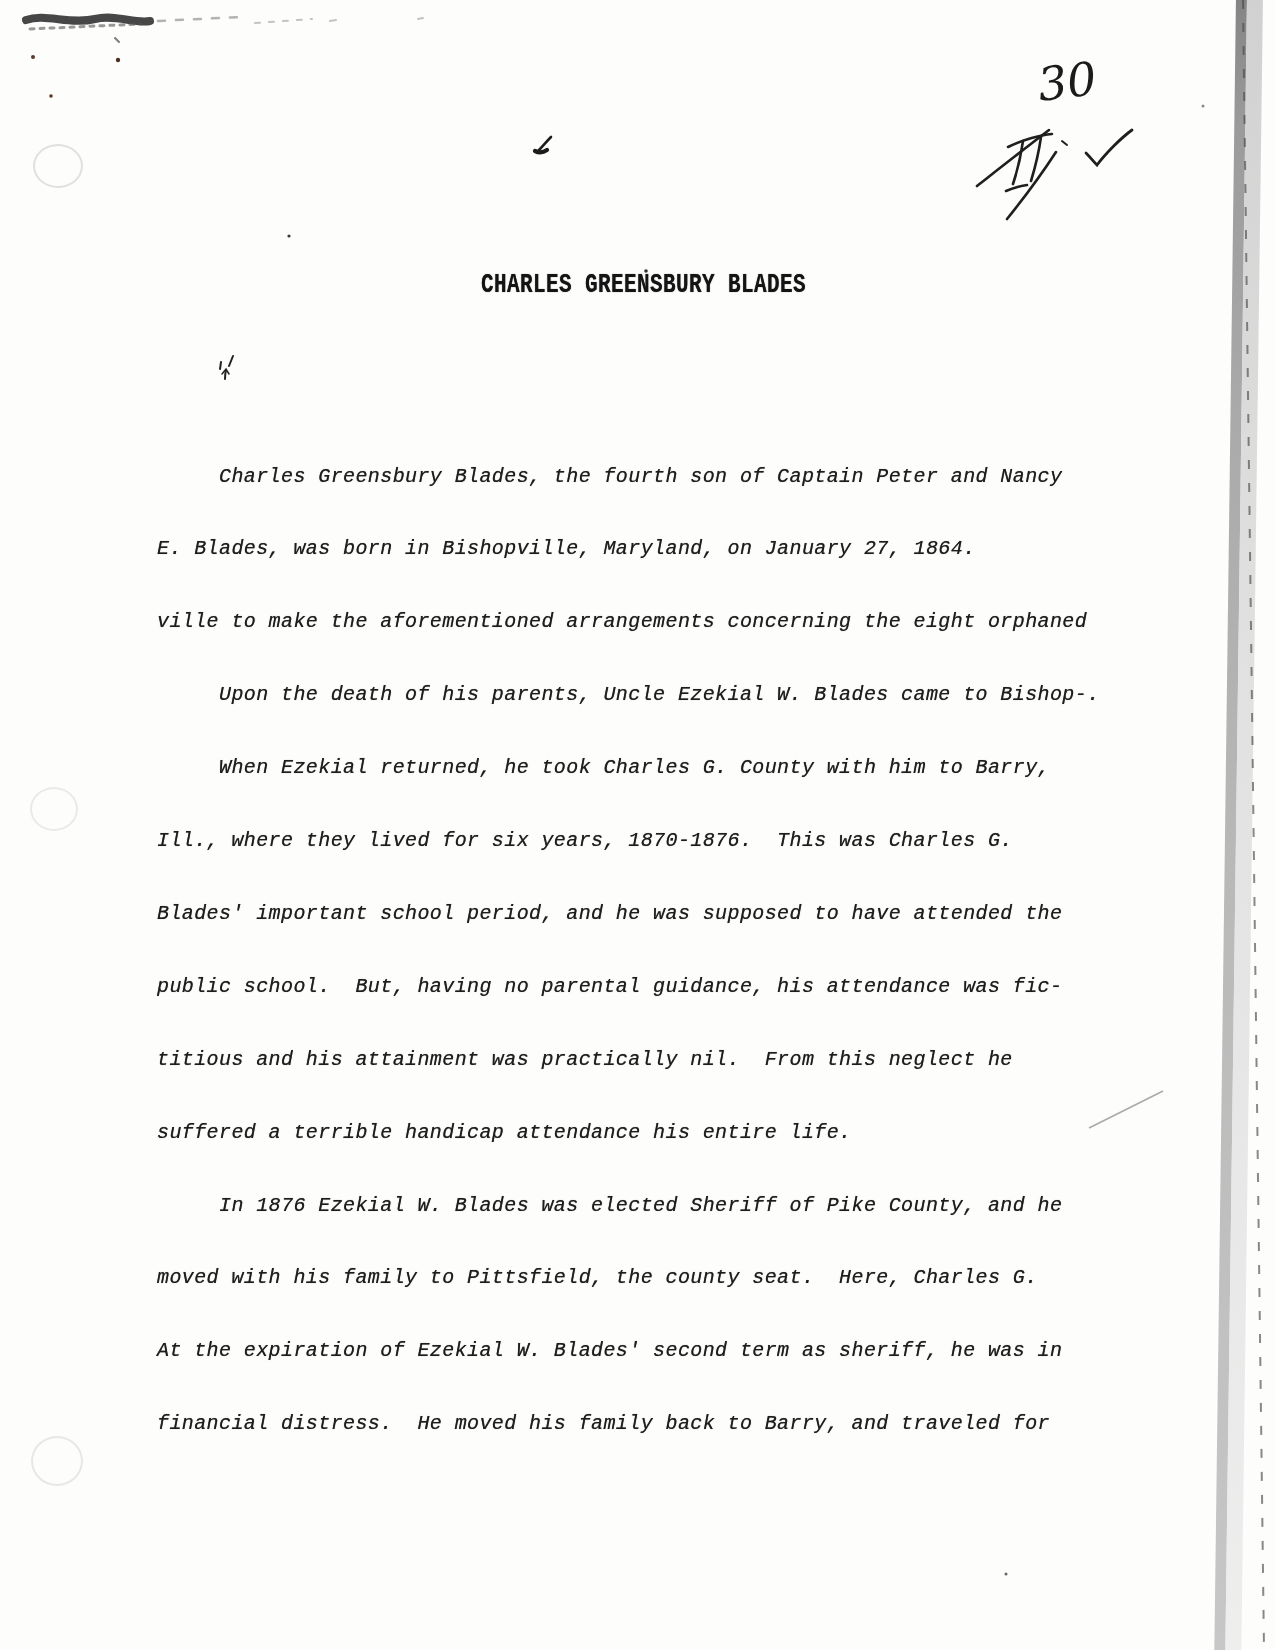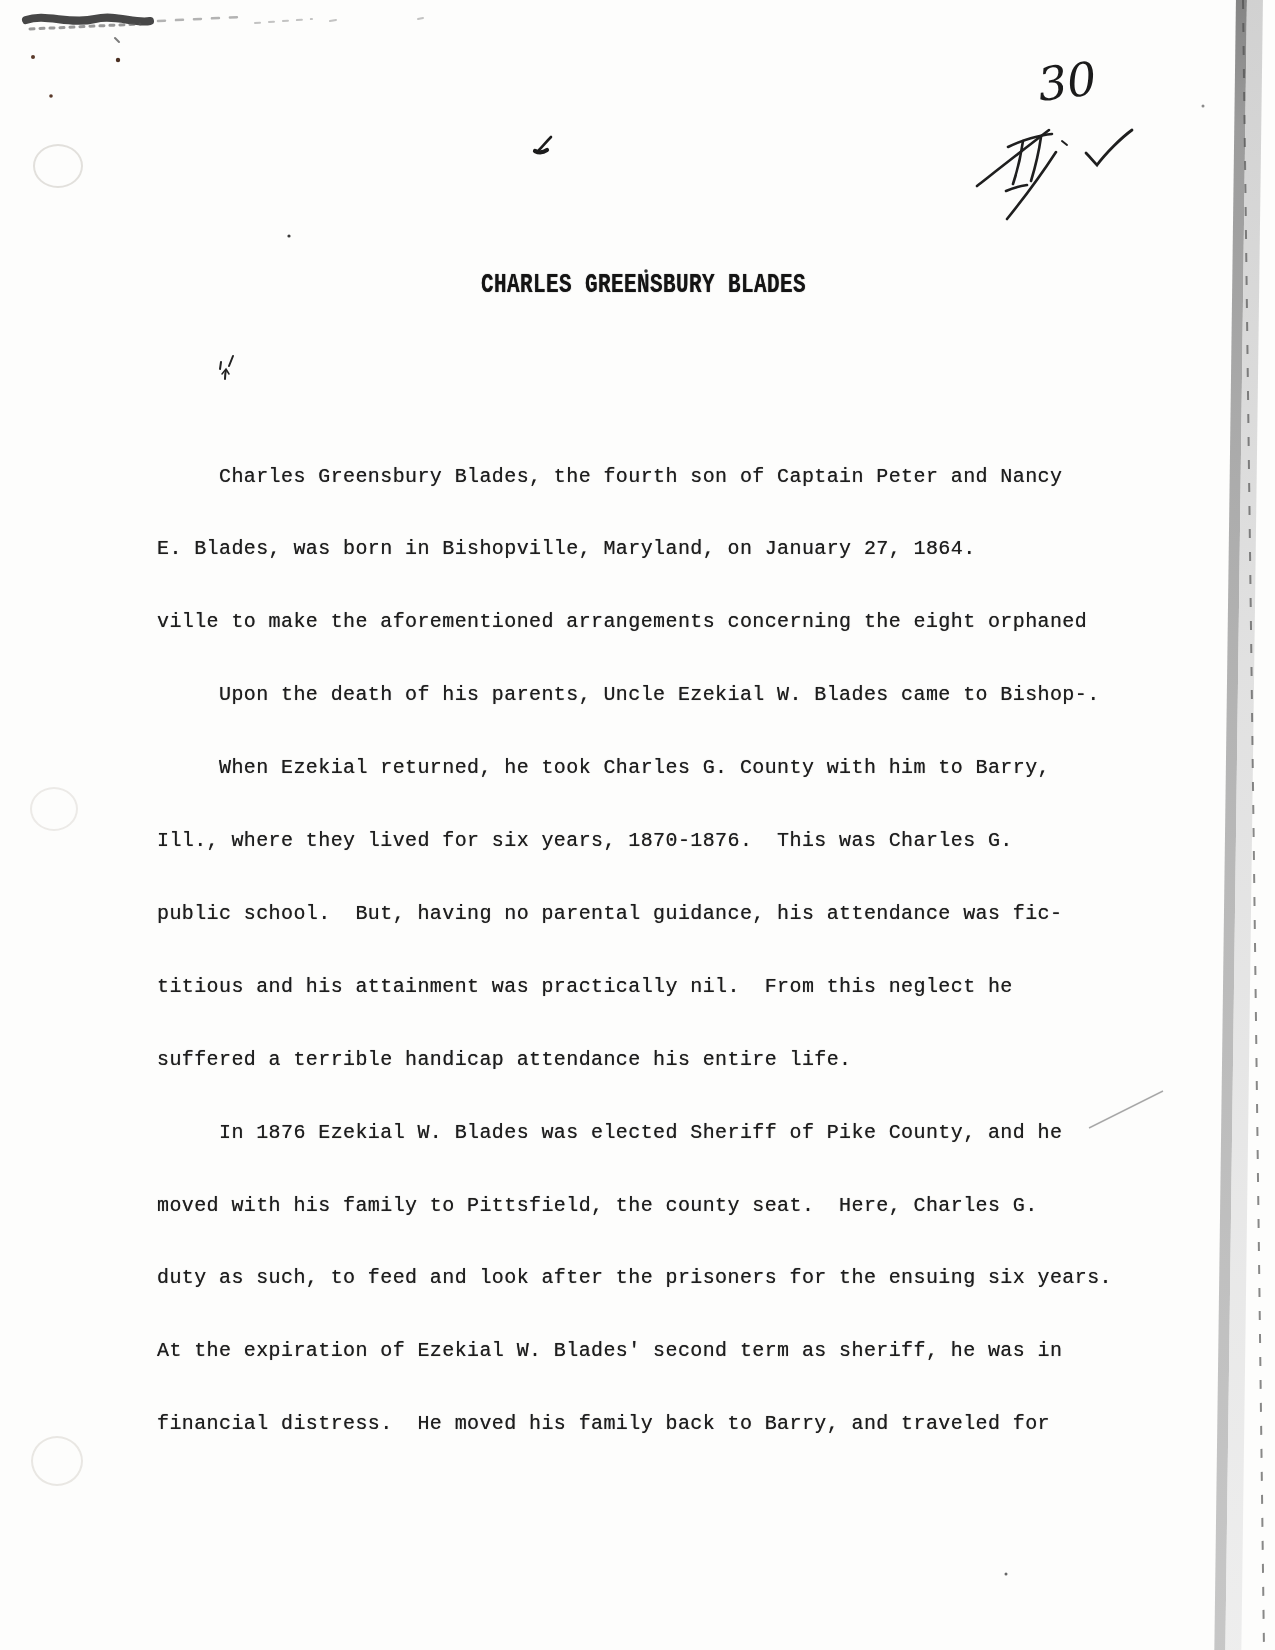--- a/index.html
+++ b/index.html
@@ -10,21 +10,21 @@
     overflow:hidden;
     font-family:"Liberation Mono","DejaVu Sans Mono",monospace;
   }
   
   .body-text{
     position:absolute;left:157px;top:416px;
     font-size:20px;line-height:24.3px;letter-spacing:0.4px;
     color:#1d1d1d;white-space:pre;
     text-shadow:0 0 0.7px rgba(25,25,25,0.75);
   }
-  .line{height:24.3px;}
+  .line{height:24.3px;font-style:italic;}
   
   .doc-title{
     position:absolute;left:481px;top:270px;
     font-size:21px;font-weight:700;letter-spacing:0.4px;
     color:#141414;white-space:pre;
     transform:scaleY(1.32);transform-origin:top left;
     text-shadow:0 0 0.8px rgba(15,15,15,0.8);
   }
   
   .punch{
@@ -62,26 +62,26 @@
 
   <div class="doc-title">CHARLES GREENSBURY BLADES</div>
 
   <div class="body-text">
     <div class="line">     Charles Greensbury Blades, the fourth son of Captain Peter and Nancy</div>
     <div class="line">E. Blades, was born in Bishopville, Maryland, on January 27, 1864.</div>
     <div class="line">ville to make the aforementioned arrangements concerning the eight orphaned</div>
     <div class="line">     Upon the death of his parents, Uncle Ezekial W. Blades came to Bishop-.</div>
     <div class="line">     When Ezekial returned, he took Charles G. County with him to Barry,</div>
     <div class="line">Ill., where they lived for six years, 1870-1876.  This was Charles G.</div>
+    <div class="line">Blades' important school period, and he was supposed to have attended the</div>
     <div class="line">public school.  But, having no parental guidance, his attendance was fic-</div>
     <div class="line">titious and his attainment was practically nil.  From this neglect he</div>
     <div class="line">suffered a terrible handicap attendance his entire life.</div>
     <div class="line">     In 1876 Ezekial W. Blades was elected Sheriff of Pike County, and he</div>
     <div class="line">moved with his family to Pittsfield, the county seat.  Here, Charles G.</div>
-    <div class="line">duty as such, to feed and look after the prisoners for the ensuing six years.</div>
     <div class="line">At the expiration of Ezekial W. Blades' second term as sheriff, he was in</div>
     <div class="line">financial distress.  He moved his family back to Barry, and traveled for</div>
     
     
     
     
     
     
     
     

